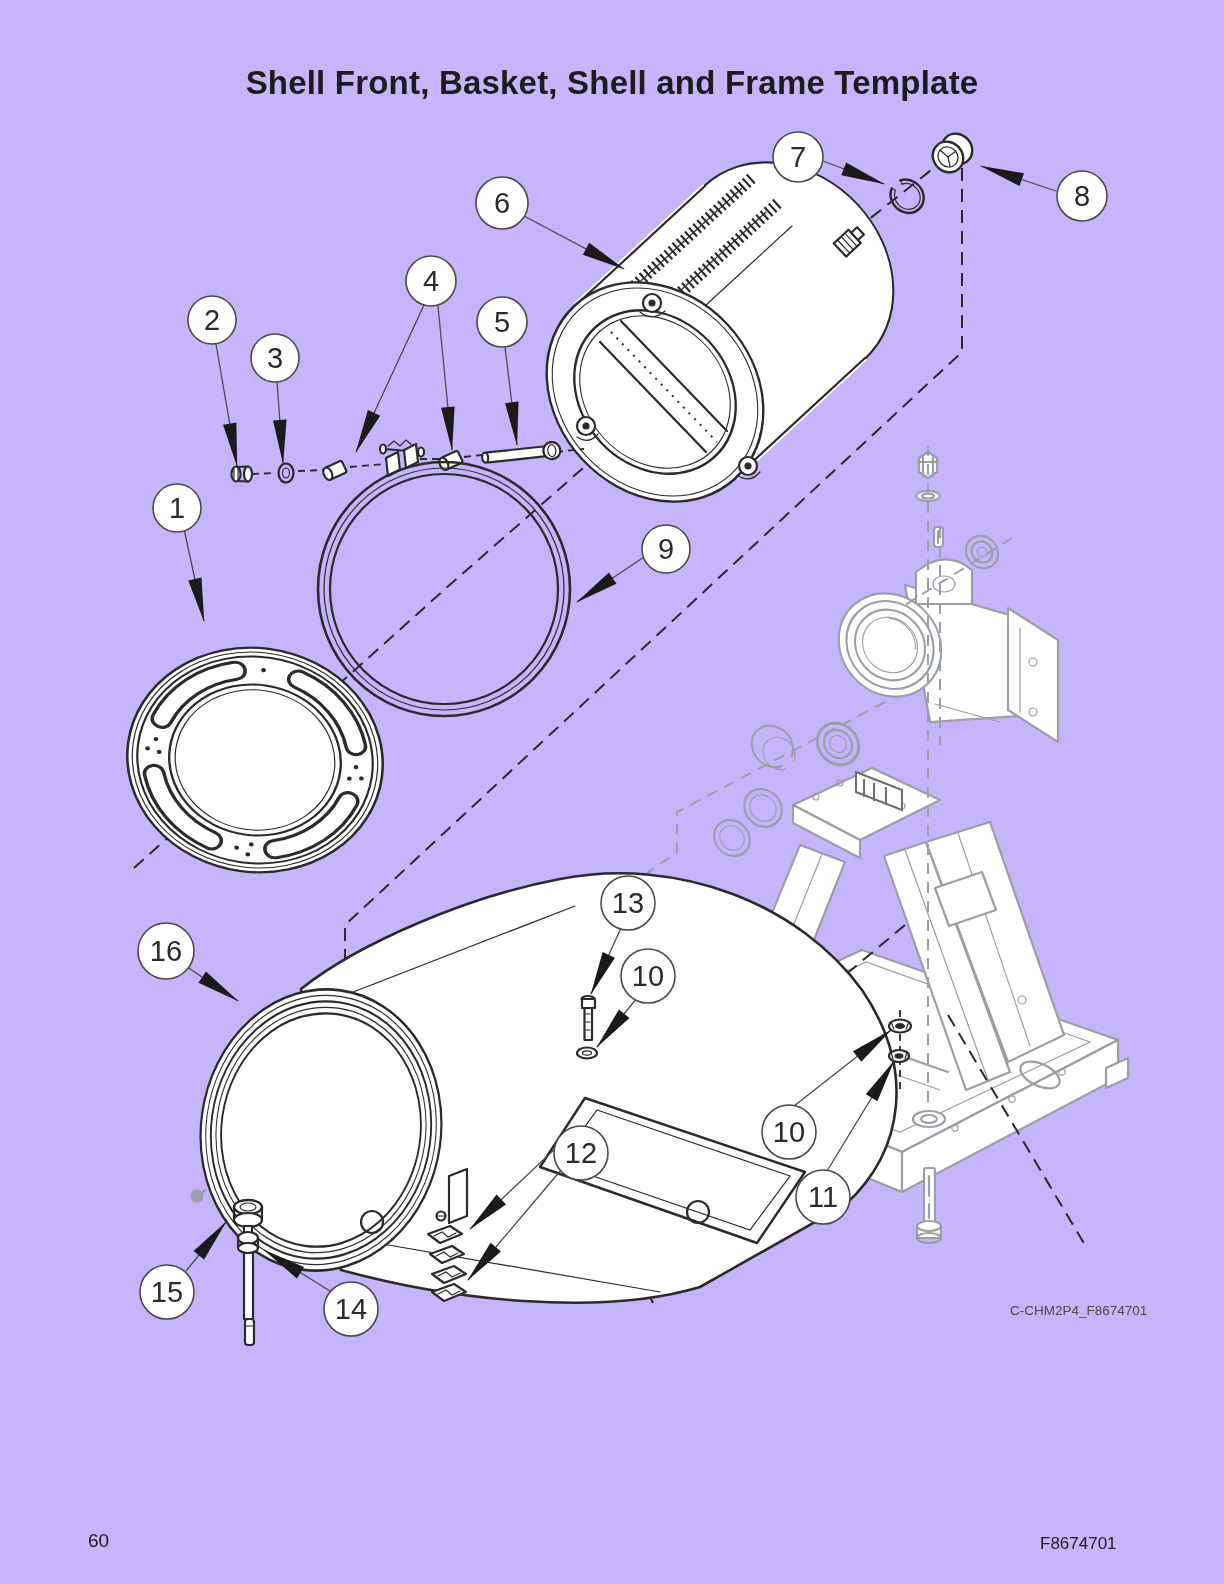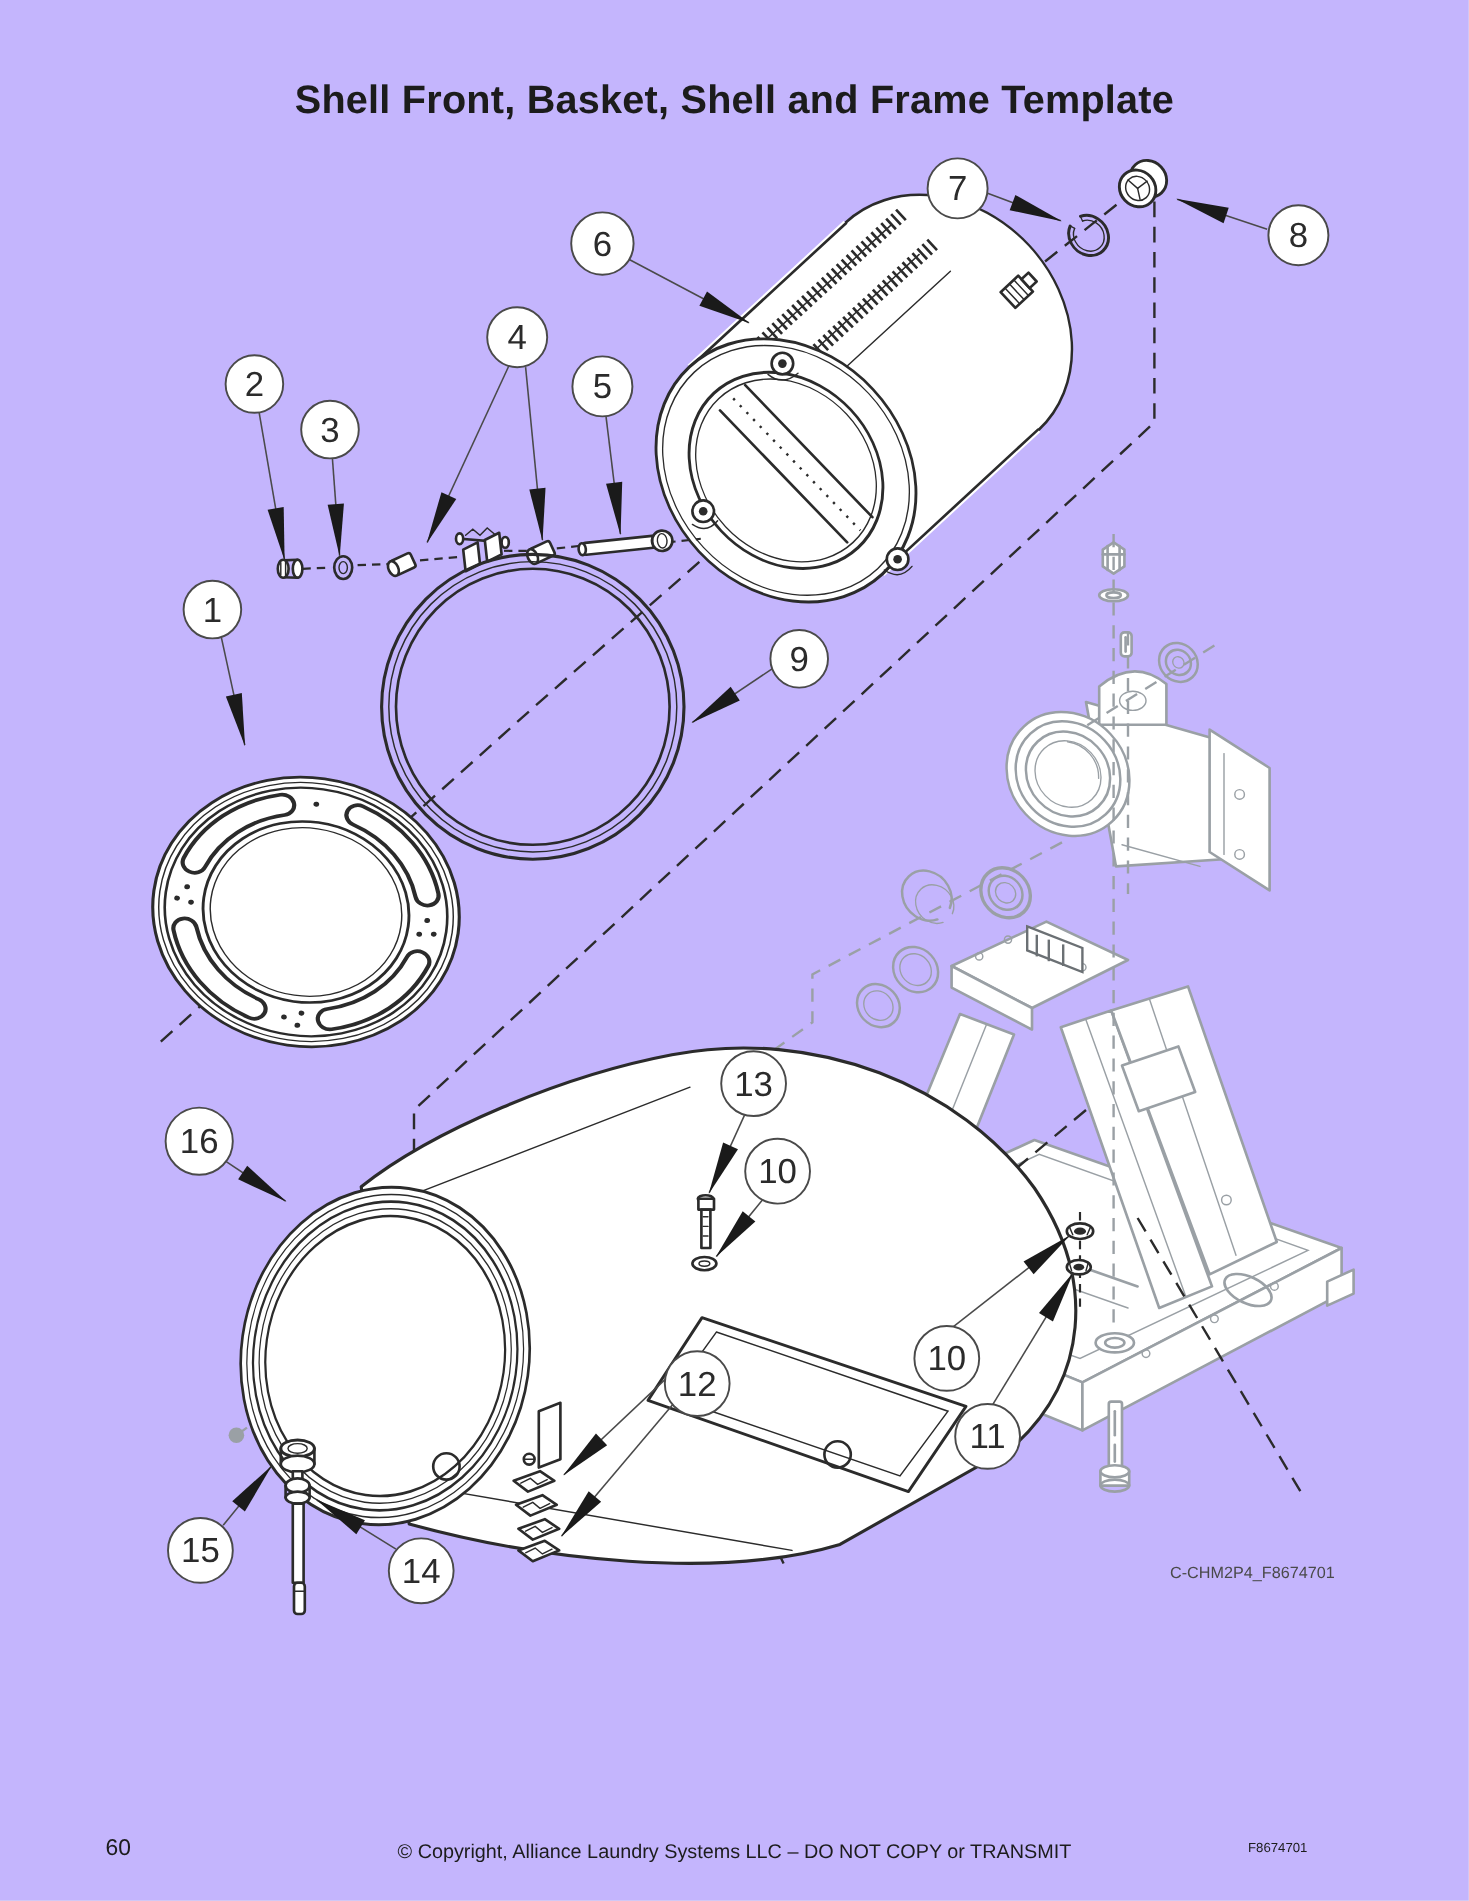--- a/index.html
+++ b/index.html
@@ -1,23 +1,23 @@
 <!DOCTYPE html>
 <html><head>
 <meta charset="utf-8">
 <style>
   html,body{margin:0;padding:0;background:#e8e8e8;font-family:"Liberation Sans",sans-serif;}
   #page{position:relative;width:1224px;height:1584px;margin:0 auto;background:#c4b5fd;overflow:hidden;}
   #page-title{position:absolute;top:64px;left:0;width:100%;text-align:center;
     font-size:33px;font-weight:bold;color:#1c1c1c;letter-spacing:.2px;}
-  #diagram-caption{position:absolute;left:975px;top:1303px;font-size:13.5px;color:#4a4a4a;}
+  #diagram-caption{position:absolute;left:1010px;top:1303px;font-size:13.5px;color:#4a4a4a;}
   .footer-item{position:absolute;color:#1c1c1c;}
   #footer-page{left:88px;top:1530px;font-size:19px;}
   #footer-copy{left:0;top:1534px;width:100%;text-align:center;font-size:16.5px;}
-  #footer-doc{left:1040px;top:1534px;font-size:11px;}
+  #footer-doc{left:1040px;top:1534px;font-size:17px;}
   svg{position:absolute;left:0;top:0;}
   svg *{vector-effect:none;}
   .blk{stroke:#2b2b2b;fill:none;stroke-width:2.2;stroke-linecap:round;stroke-linejoin:round;}
   .blkt{stroke:#2b2b2b;fill:none;stroke-width:1.2;stroke-linecap:round;}
   .gry{stroke:#9aa0a5;fill:none;stroke-width:2.2;stroke-linecap:round;stroke-linejoin:round;}
   .gryt{stroke:#9aa0a5;fill:none;stroke-width:1.2;stroke-linecap:round;}
   .fw{fill:#ffffff;}
   .dshB{stroke:#2b2b2b;fill:none;stroke-width:2;stroke-dasharray:13 8;}
   .dshS{stroke:#2b2b2b;fill:none;stroke-width:1.8;stroke-dasharray:7 5;}
   .dshG{stroke:#9aa0a5;fill:none;stroke-width:2;stroke-dasharray:11 8;}
@@ -488,15 +488,14 @@
         </g>
       <g>
         <circle class="balloon" cx="166" cy="951" r="28"></circle>
         <text class="bnum" x="166" y="961">16</text>
         </g>
     </g>
   </svg>
 
   <div id="diagram-caption">C-CHM2P4_F8674701</div>
   <div id="footer-page" class="footer-item">60</div>
-  <div id="footer-copy" class="footer-item">© Copyright, Alliance Laundry Systems LLC – DO NOT COPY or TRANSMIT</div>
   <div id="footer-doc" class="footer-item">F8674701</div>
 </div>
 
 </body></html>

